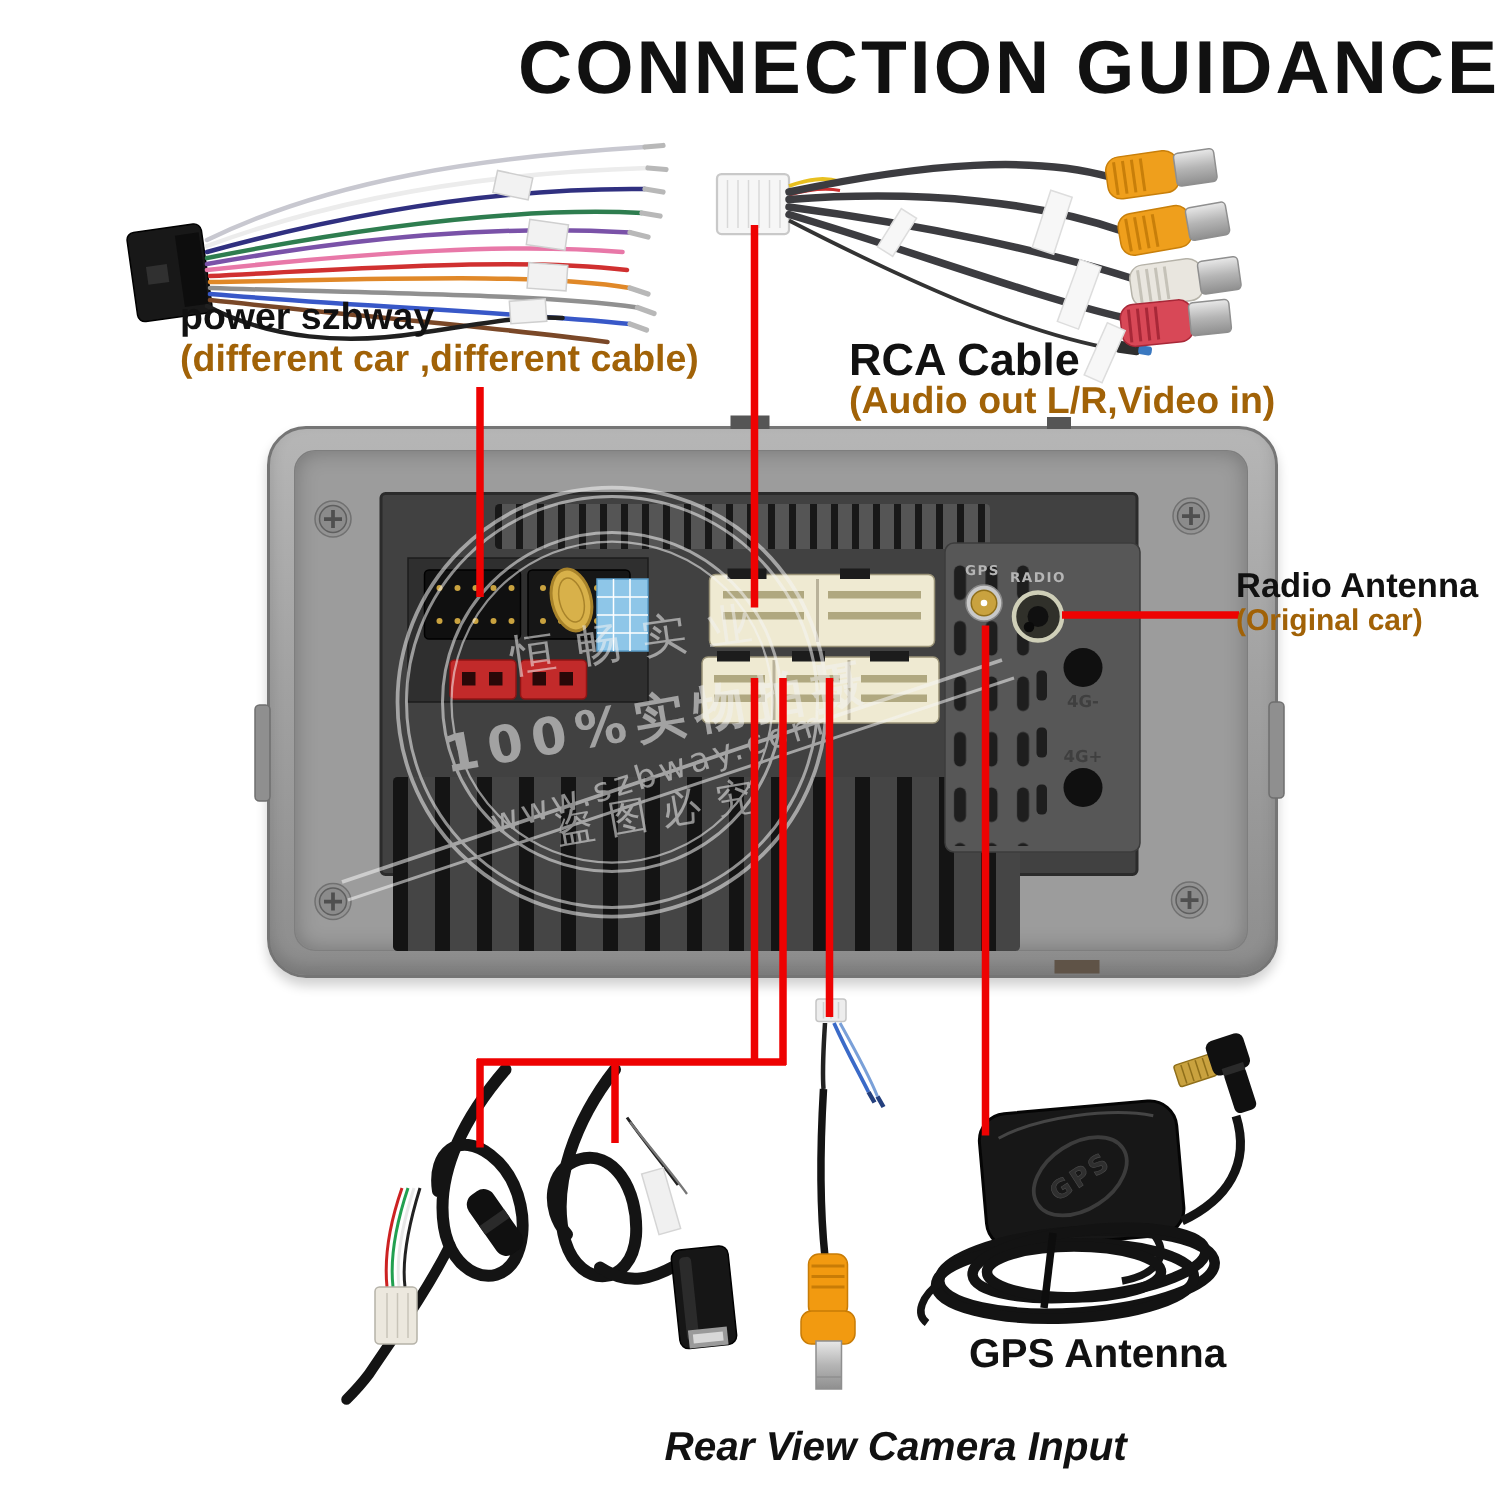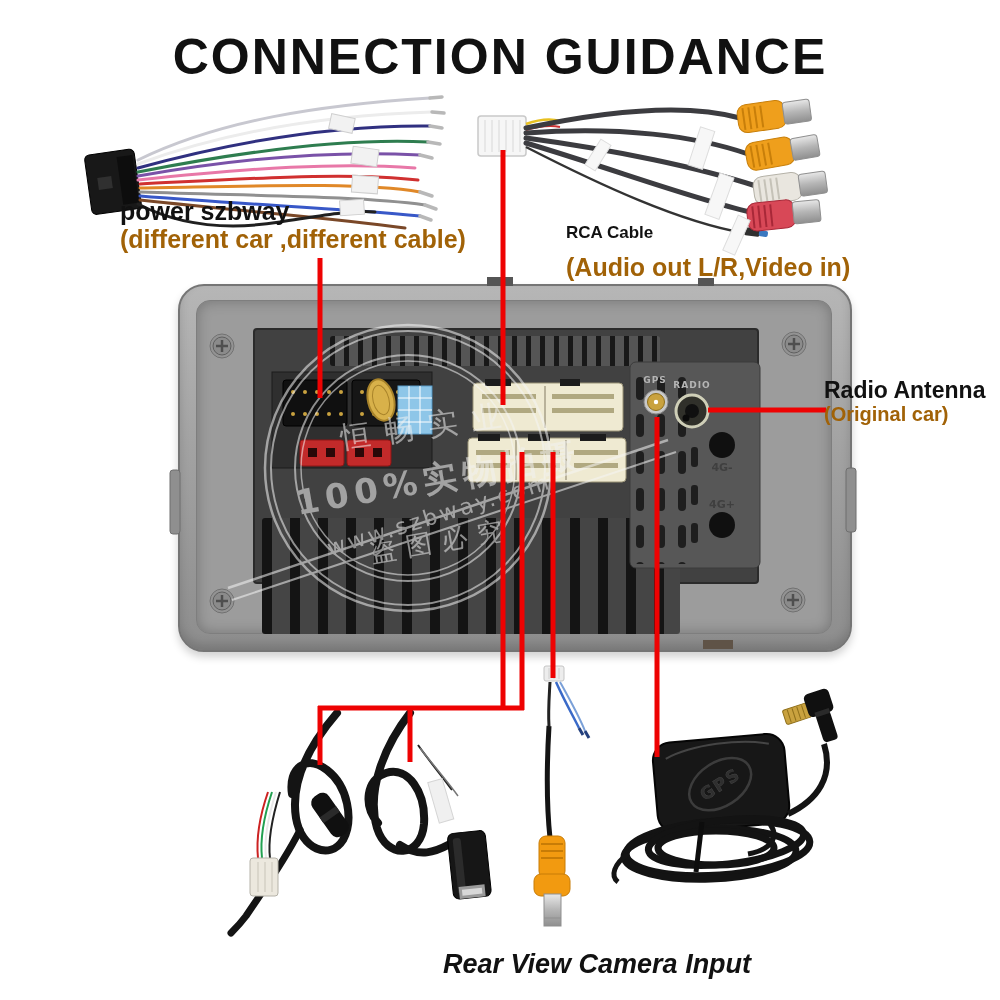--- a/index.html
+++ b/index.html
@@ -1,23 +1,23 @@
 <!DOCTYPE html>
 <html><head>
 <meta charset="utf-8">
 <style>
   html,body{margin:0;padding:0;background:#fff;}
   #scene{position:relative;width:1000px;height:1000px;background:#fff;overflow:hidden;
          font-family:"Liberation Sans",sans-serif;}
   .lbl{position:absolute;color:#111;font-weight:700;white-space:nowrap;line-height:1.1;}
   .red{color:#a16207;}
-  #title{left:0;top:30px;width:1000px;text-align:center;font-size:50px;letter-spacing:2px;}
+  #title{left:0;top:18px;width:1000px;text-align:right;font-size:50px;letter-spacing:2px;}
   #lbl-power{left:120px;top:198px;font-size:25px;}
   #note-power{left:120px;top:226px;font-size:25px;}
-  #lbl-rca{left:566px;top:224px;font-size:17px;}
+  #lbl-rca{left:566px;top:224px;font-size:30px;}
   #note-rca{left:566px;top:254px;font-size:25px;}
   #lbl-radio{left:824px;top:378px;font-size:23px;}
   #note-radio{left:824px;top:403px;font-size:20px;}
   #lbl-usb{left:250px;top:922px;font-size:27px;}
   #lbl-rear{left:443px;top:950px;font-size:27px;font-style:italic;}
   #lbl-gps{left:646px;top:888px;font-size:27px;}
   
   .panel{position:absolute;}
   #panel-outer{left:178px;top:284px;width:670px;height:364px;border-radius:26px;
     background:linear-gradient(180deg,#b6b6b6,#a2a2a2 45%,#8d8d8d);border:2px solid #757575;
@@ -420,13 +420,14 @@
   </svg>
 
   <div class="lbl z5" id="title">CONNECTION GUIDANCE</div>
   <div class="lbl z5" id="lbl-power">power szbway</div>
   <div class="lbl red z5" id="note-power">(different car ,different cable)</div>
   <div class="lbl z5" id="lbl-rca">RCA Cable</div>
   <div class="lbl red z5" id="note-rca">(Audio out L/R,Video in)</div>
   <div class="lbl z5" id="lbl-radio">Radio Antenna</div>
   <div class="lbl red z5" id="note-radio">(Original car)</div>
   <div class="lbl z5" id="lbl-rear">Rear View Camera Input</div>
+  <div class="lbl z5" id="lbl-gps">GPS Antenna</div>
 </div>
 
 </body></html>

